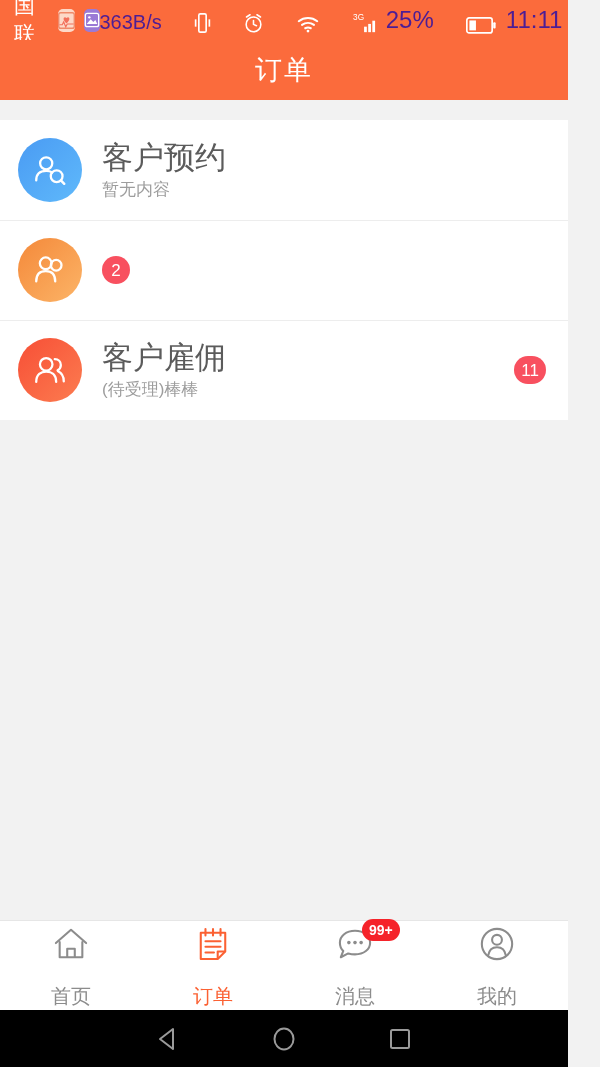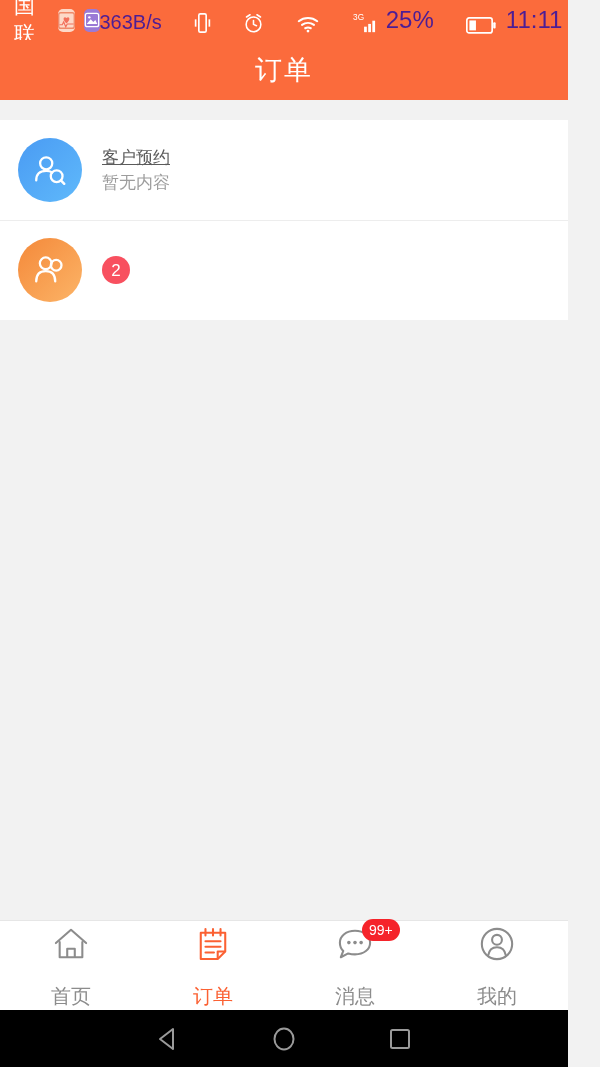--- a/index.html
+++ b/index.html
@@ -64,21 +64,21 @@
   .avatar {
     width: 64px; height: 64px; border-radius: 50%;
     flex: 0 0 64px;
     display: flex; align-items: center; justify-content: center;
     margin-right: 20px;
   }
   .avatar.blue   { background: linear-gradient(135deg,#4a9bf3 0%,#5fb9fb 100%); }
   .avatar.gold   { background: linear-gradient(135deg,#f4893a 0%,#fcb467 100%); }
   .avatar.red    { background: linear-gradient(135deg,#f74f36 0%,#fc7c50 100%); }
   .row-texts { display: flex; flex-direction: column; justify-content: center; gap: 8px; flex: 1 1 auto; }
-  .row-title { font-size: 17px; color: #5b5b5b; line-height: 1; text-decoration: underline; }
+  .row-title { font-size: 31px; color: #5b5b5b; line-height: 1; }
   .row-sub   { font-size: 17px; color: #9d9d9d; line-height: 1; }
   .badge {
     background: #f8505f; color: #ffffff;
     font-size: 17px; line-height: 1;
     min-width: 28px; height: 28px;
     padding: 0 7px;
     border-radius: 14px;
     display: flex; align-items: center; justify-content: center;
     flex: 0 0 auto;
     margin-right: 4px;
@@ -101,21 +101,21 @@
   .tab-label { font-size: 20px; color: #8c8c8c; line-height: 1; margin-top: 16px; }
   .tab.active .tab-label { color: #fb6133; }
   .tab-badge {
     position: absolute;
     top: -6px; left: 26px;
     background: #f5232a; color: #fff;
     font-size: 14px; line-height: 1;
     height: 22px; padding: 0 7px;
     border-radius: 11px;
     display: flex; align-items: center; justify-content: center;
-    font-weight: normal;
+    font-weight: bold;
   }
 
   
   .navbar {
     flex: 0 0 57px; height: 57px;
     background: #000000;
     display: flex; align-items: center; justify-content: space-around;
     padding: 0 110px;
   }
   .nav-btn { display:flex; align-items:center; justify-content:center; width: 46px; height: 46px; }
@@ -217,20 +217,35 @@
         <div class="avatar gold">
           <svg width="38" height="38" viewBox="0 0 40 40">
             <circle cx="15.5" cy="13" r="6.2" fill="none" stroke="#fff" stroke-width="2.4"></circle>
             <path d="M5.5 32 C5.5 24 10 21.2 15.5 21.2 C21 21.2 25.5 24 25.5 32" fill="none" stroke="#fff" stroke-width="2.4" stroke-linecap="round"></path>
             <circle cx="26.5" cy="15" r="5.6" fill="none" stroke="#fff" stroke-width="2.4"></circle>
           </svg>
         </div>
         <span class="badge">2</span>
       </div>
 
+      <div class="row">
+        <div class="avatar red">
+          <svg width="38" height="38" viewBox="0 0 40 40">
+            <circle cx="16" cy="14" r="6.6" fill="none" stroke="#fff" stroke-width="2.4"></circle>
+            <path d="M5.5 32.5 C5.5 24.5 10.5 21.6 16 21.6 C21.5 21.6 26.5 24.5 26.5 32.5" fill="none" stroke="#fff" stroke-width="2.4" stroke-linecap="round"></path>
+            <path d="M25 8.6 C28.8 8.6 31.4 11.4 31.4 14.8 C31.4 17.4 30 19.4 28 20.4" fill="none" stroke="#fff" stroke-width="2.4" stroke-linecap="round"></path>
+            <path d="M28.5 21.4 C32 23 34.5 26 34.5 32" fill="none" stroke="#fff" stroke-width="2.4" stroke-linecap="round"></path>
+          </svg>
+        </div>
+        <div class="row-texts">
+          <span class="row-title">客户雇佣</span>
+          <span class="row-sub">(待受理)棒棒</span>
+        </div>
+        <span class="badge">11</span>
+      </div>
 
     </div>
   </div>
 
   <div class="tabbar">
 
     <div class="tab">
       <span class="tab-icon">
         <svg width="36" height="34" viewBox="0 0 38 36">
           <polyline points="3,17 19,3 35,17" fill="none" stroke="#8c8c8c" stroke-width="2.2" stroke-linecap="round" stroke-linejoin="round"></polyline>

